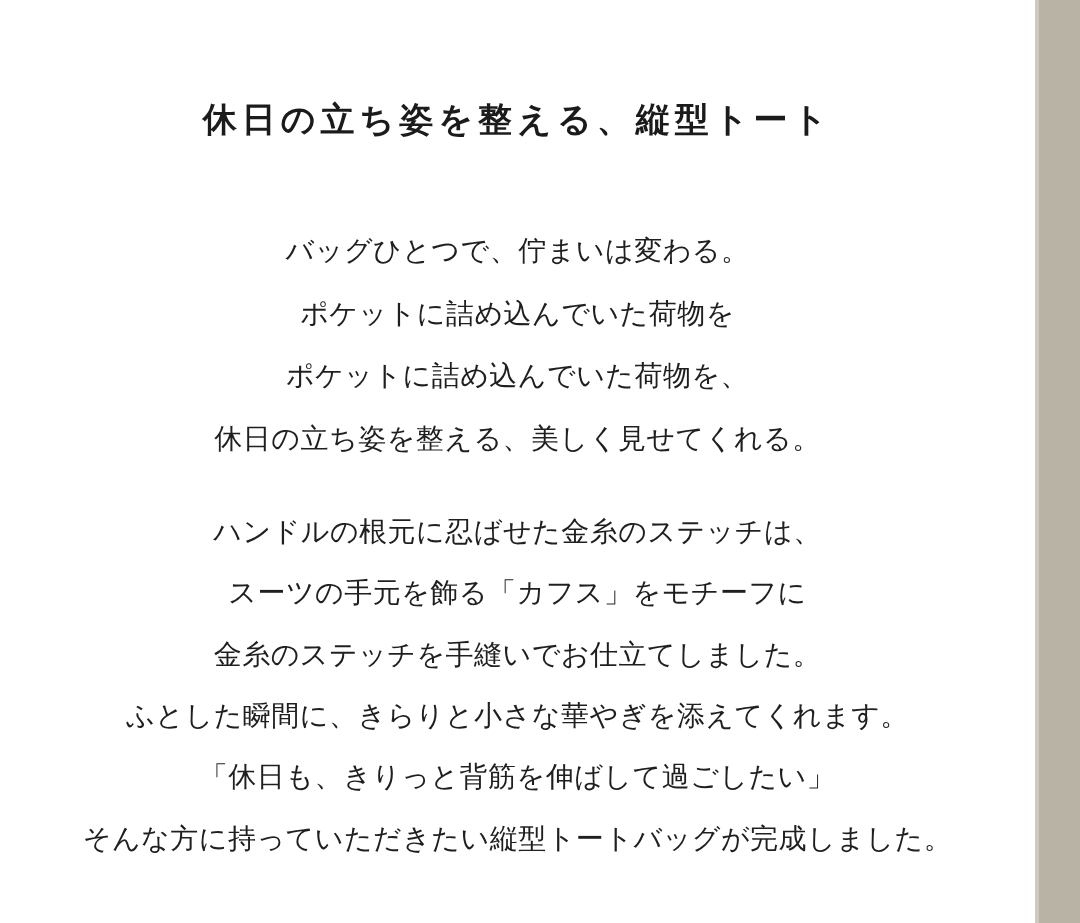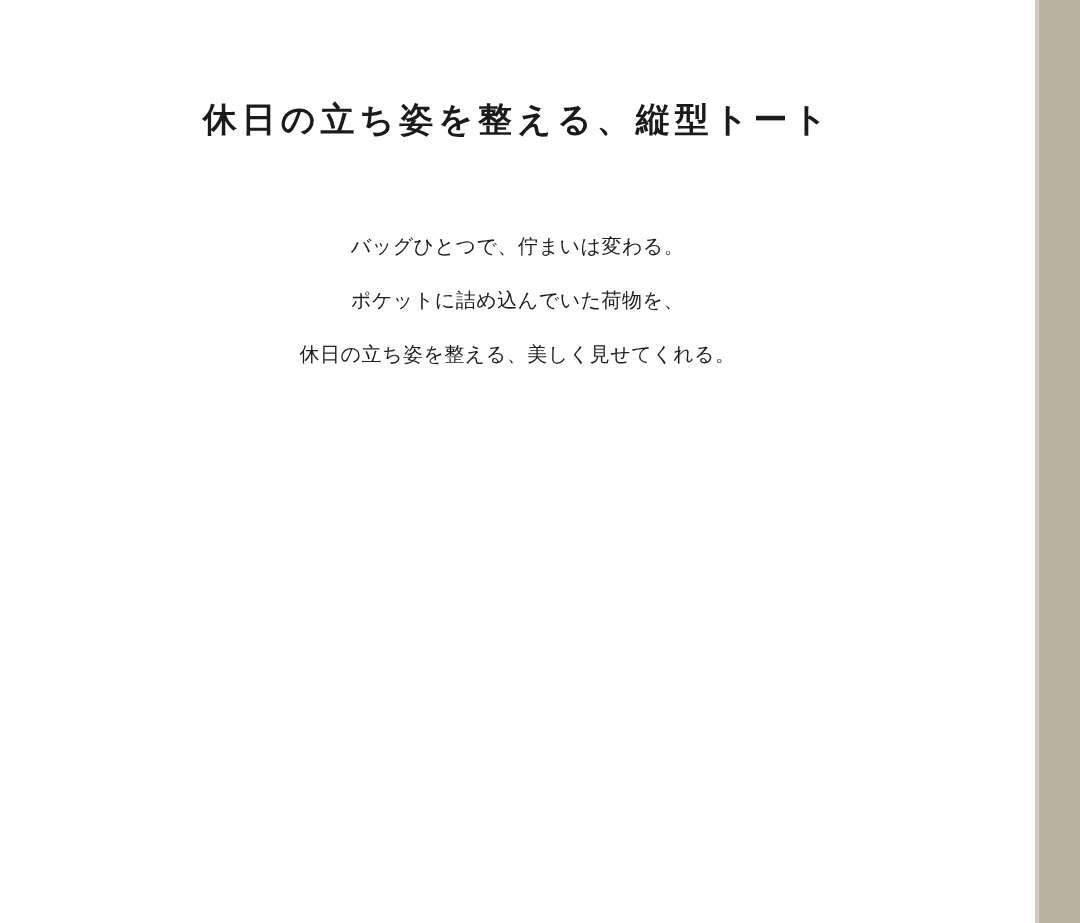--- a/index.html
+++ b/index.html
@@ -67,21 +67,21 @@
     width: 100%;
   }
   .block-1 {
     margin-top: 70px;
   }
   .block-2 {
     margin-top: 64px;
   }
   .line {
     font-family: "DejaVu Sans", "Liberation Sans", sans-serif;
-    font-size: 20px;
+    font-size: 28px;
     font-weight: 400;
     color: #1f1f1f;
     line-height: 1.05;
     letter-spacing: 0.5px;
     text-align: center;
     margin: 0 0 33px 0;
     white-space: nowrap;
   }
   .block-2 .line {
     margin-bottom: 32px;
@@ -93,23 +93,32 @@
 </head>
 <body>
 
 <div class="page">
   <div class="content">
 
     <h1 class="headline">休日の立ち姿を整える、縦型トート</h1>
 
     <div class="block block-1">
       <p class="line">バッグひとつで、佇まいは変わる。</p>
+      <p class="line">ポケットに詰め込んでいた荷物を</p>
       <p class="line">ポケットに詰め込んでいた荷物を、</p>
       <p class="line">休日の立ち姿を整える、美しく見せてくれる。</p>
     </div>
 
+    <div class="block block-2">
+      <p class="line">ハンドルの根元に忍ばせた金糸のステッチは、</p>
+      <p class="line">スーツの手元を飾る「カフス」をモチーフに</p>
+      <p class="line">金糸のステッチを手縫いでお仕立てしました。</p>
+      <p class="line">ふとした瞬間に、きらりと小さな華やぎを添えてくれます。</p>
+      <p class="line">「休日も、きりっと背筋を伸ばして過ごしたい」</p>
+      <p class="line">そんな方に持っていただきたい縦型トートバッグが完成しました。</p>
+    </div>
 
   </div>
 </div>
 
 <div class="right-strip">
   <div class="edge"></div>
 </div>
 
 </body></html>

